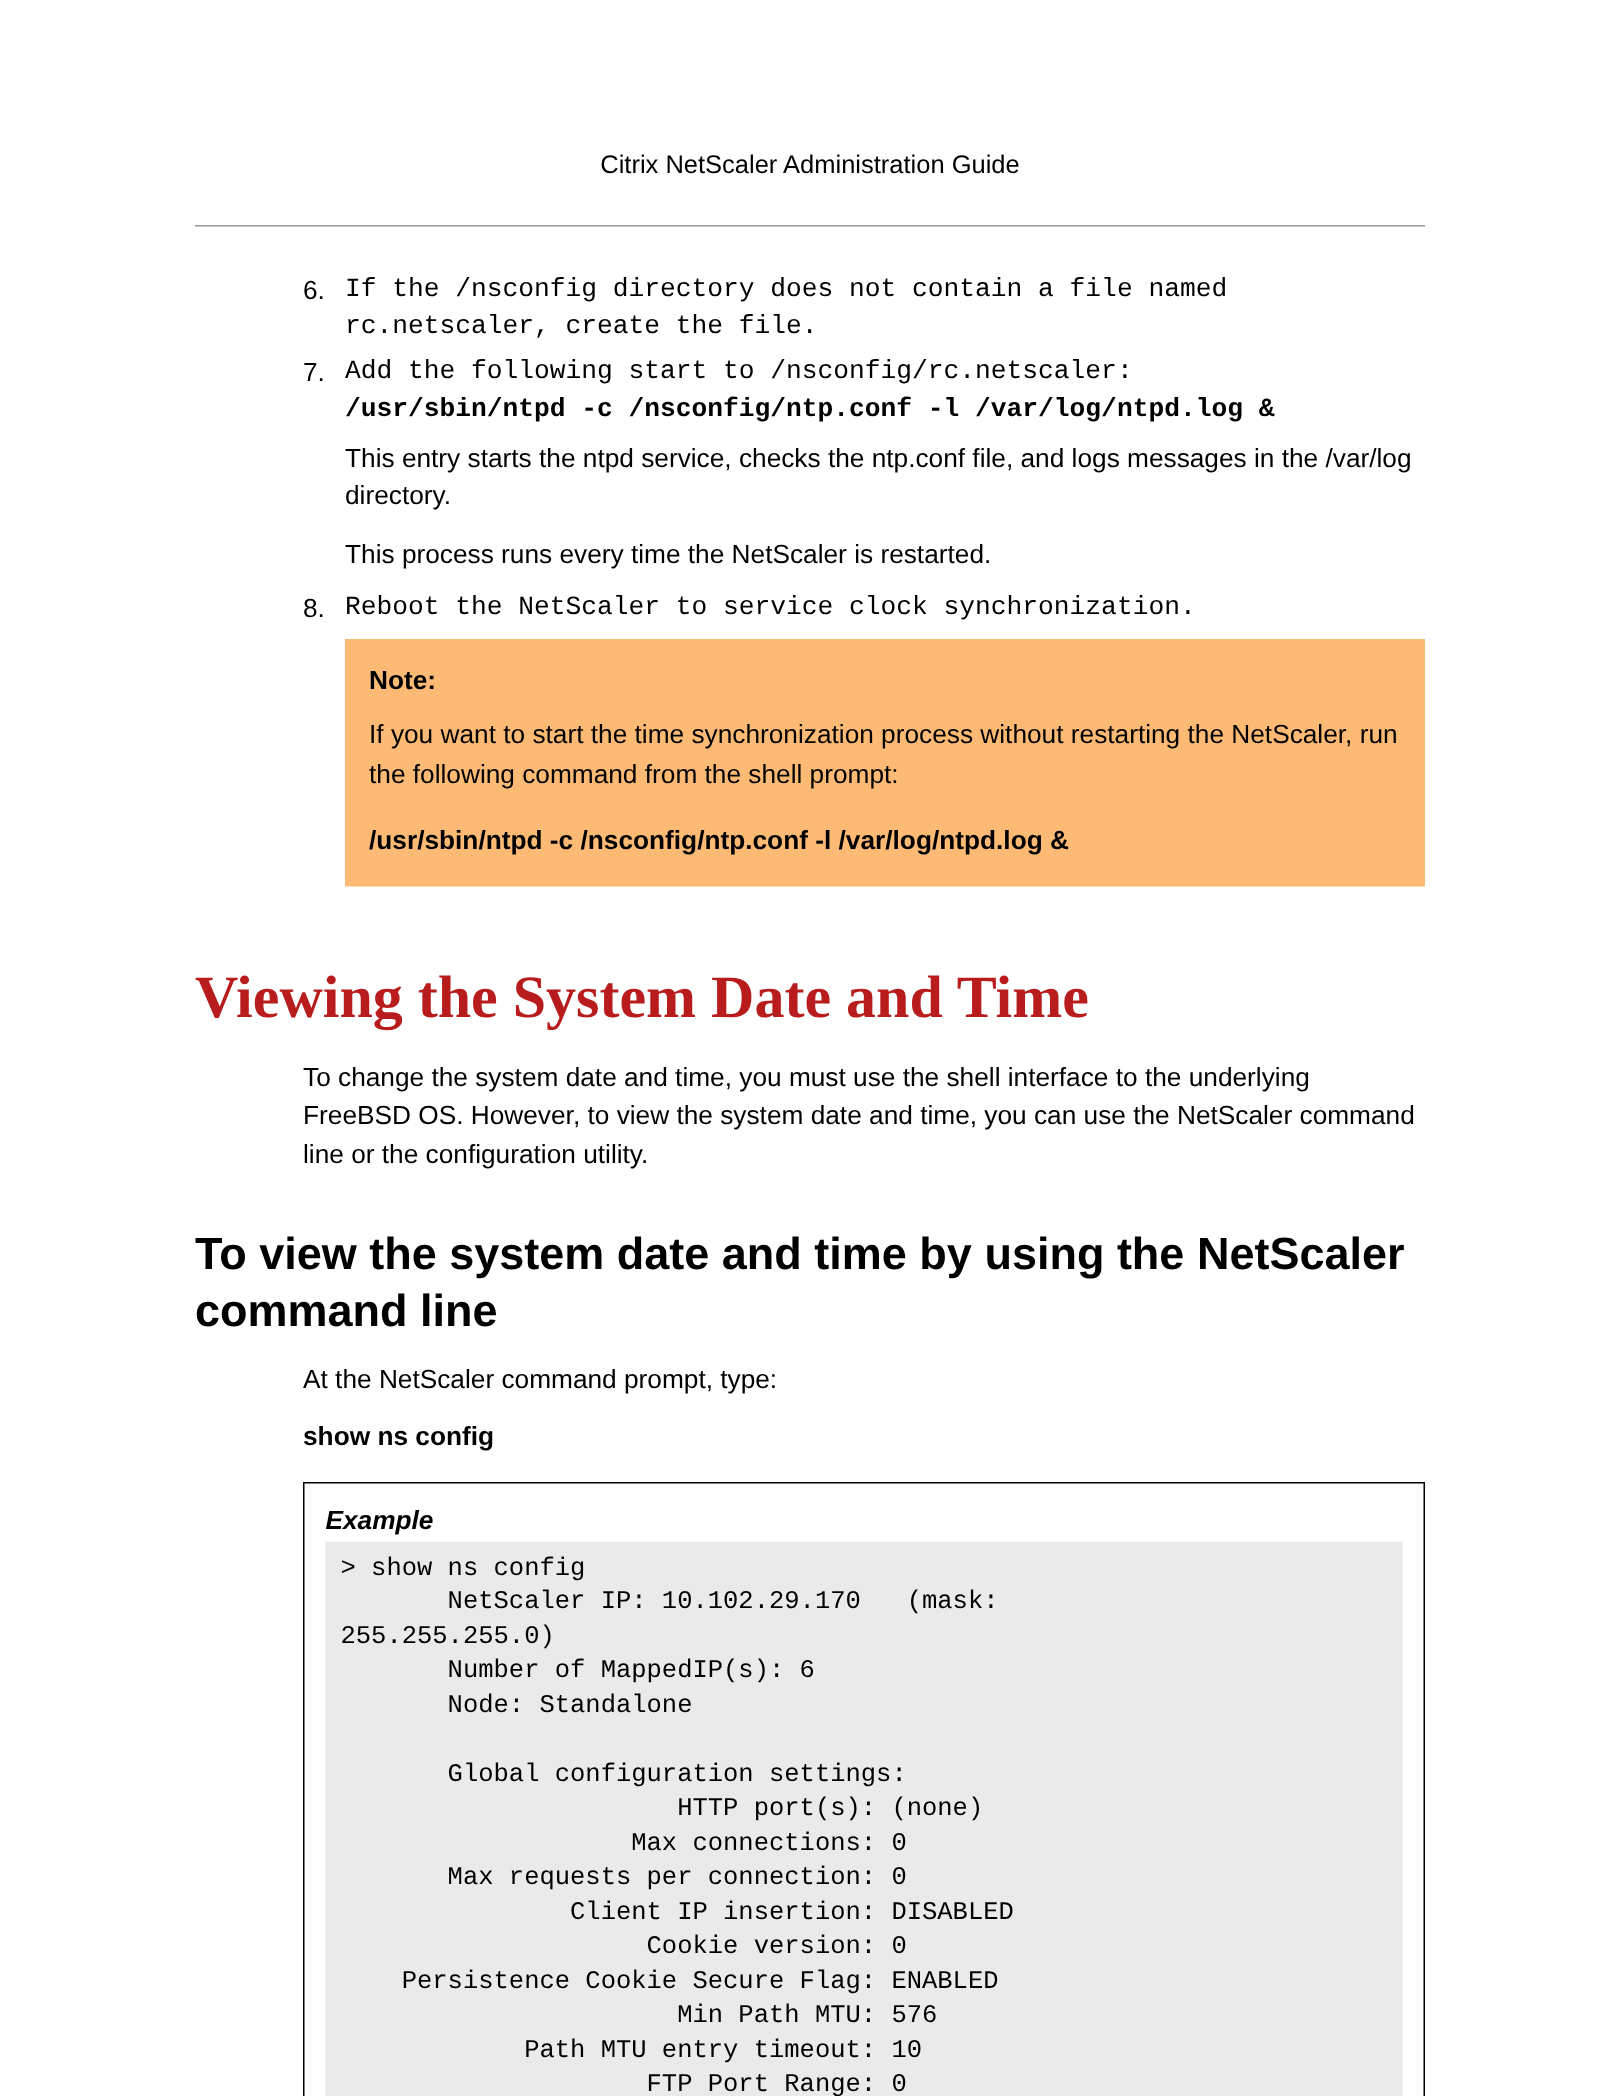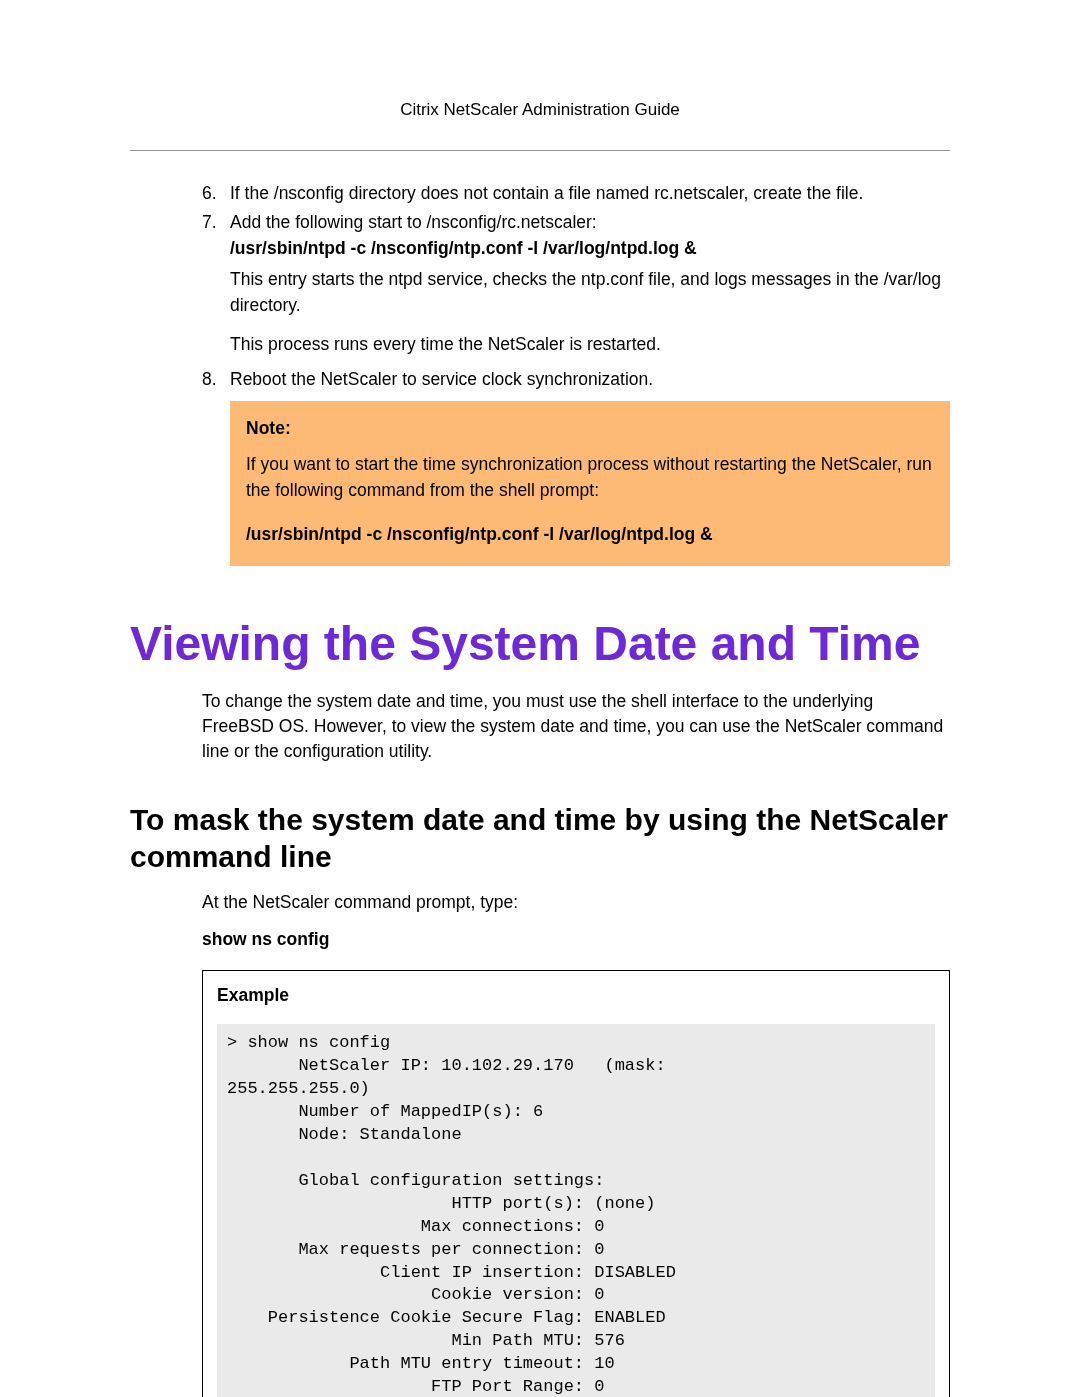--- a/index.html
+++ b/index.html
@@ -31,20 +31,21 @@
   .list-item {
     display: flex;
     margin-bottom: 4px;
   }
   .list-num {
     width: 28px;
     flex-shrink: 0;
   }
   .list-text {
     flex: 1 1 auto;
+    font-family: Liberation Mono, monospace;
   }
   .sub-indent {
     margin-left: 28px;
     margin-top: 6px;
     margin-bottom: 8px;
   }
   .bold {
     font-weight: bold;
   }
   .note-box {
@@ -59,24 +60,24 @@
     font-weight: bold;
     margin-bottom: 10px;
   }
   .note-body {
     margin-bottom: 18px;
   }
   .note-cmd {
     font-weight: bold;
   }
   h1.main {
-    color: #6d28d9;
-    font-family: Liberation Sans, sans-serif;
+    color: #b91c1c;
+    font-family: Liberation Serif, serif;
     font-weight: bold;
-    font-size: 48px;
+    font-size: 40px;
     margin-top: 50px;
     margin-bottom: 18px;
     margin-left: 0px;
   }
   .body-text {
     margin-left: 72px;
     font-size: 17.5px;
     line-height: 1.45;
   }
   h2.sub {
@@ -97,21 +98,22 @@
     margin-left: 72px;
     margin-top: 20px;
     border-top: 1.5px solid #000;
     border-left: 1.5px solid #000;
     border-right: 1.5px solid #000;
     padding: 14px 14px 0px 14px;
   }
   .example-label {
     font-weight: bold;
     font-size: 17.5px;
-    margin-bottom: 18px;
+    margin-bottom: 4px;
+    font-style: italic;
   }
   .example-code {
     background: #eaeaea;
     padding: 8px 10px;
     font-family: "Courier New", Courier, monospace;
     font-size: 17px;
     white-space: pre;
     line-height: 1.35;
   }
 </style>
@@ -151,21 +153,21 @@
       <div class="note-body">If you want to start the time synchronization process without restarting the NetScaler, run the following command from the shell prompt:</div>
       <div class="note-cmd">/usr/sbin/ntpd -c /nsconfig/ntp.conf -l /var/log/ntpd.log &amp;</div>
     </div>
 
   </div>
 
   <h1 class="main">Viewing the System Date and Time</h1>
 
   <div class="body-text">To change the system date and time, you must use the shell interface to the underlying FreeBSD OS. However, to view the system date and time, you can use the NetScaler command line or the configuration utility.</div>
 
-  <h2 class="sub">To mask the system date and time by using the NetScaler command line</h2>
+  <h2 class="sub">To view the system date and time by using the NetScaler command line</h2>
 
   <div class="body-text">At the NetScaler command prompt, type:</div>
 
   <div class="cmd-bold">show ns config</div>
 
   <div class="example-block">
     <div class="example-label">Example</div>
     <div class="example-code">&gt; show ns config
        NetScaler IP: 10.102.29.170   (mask:
 255.255.255.0)

